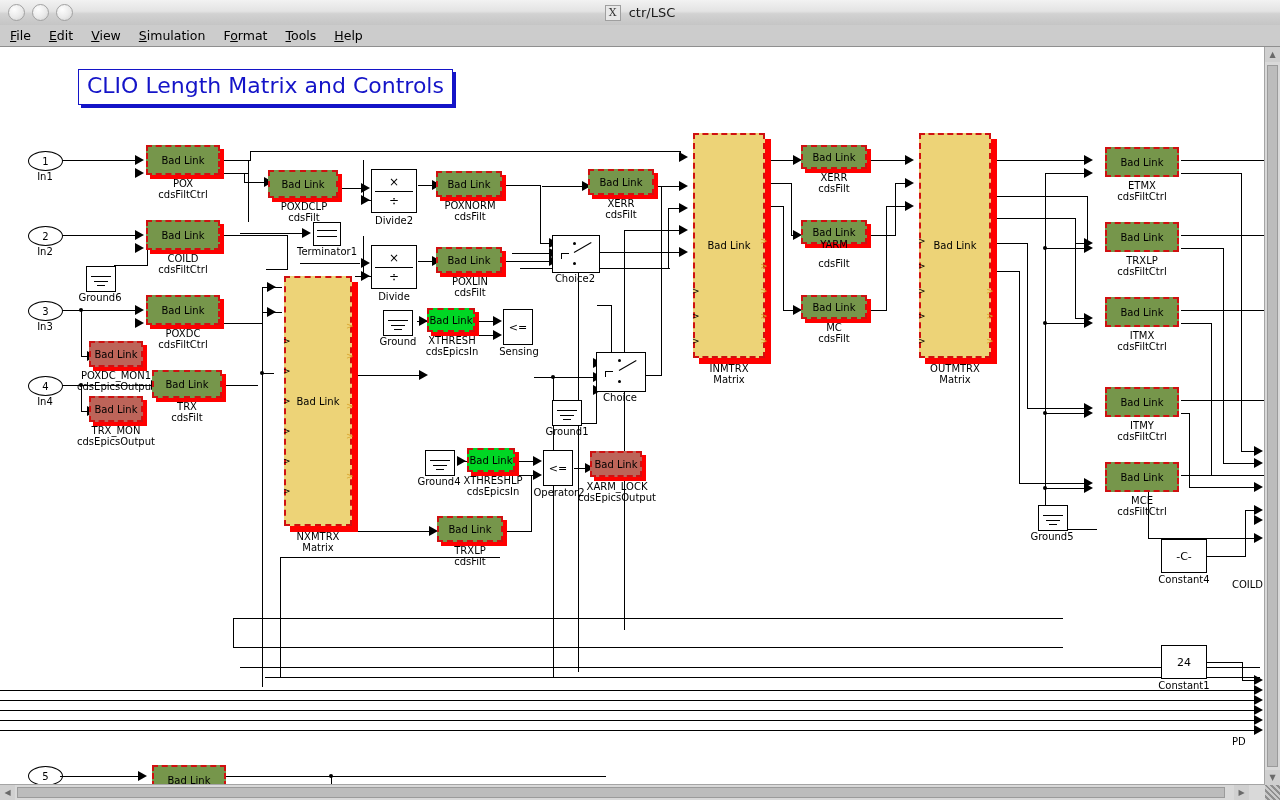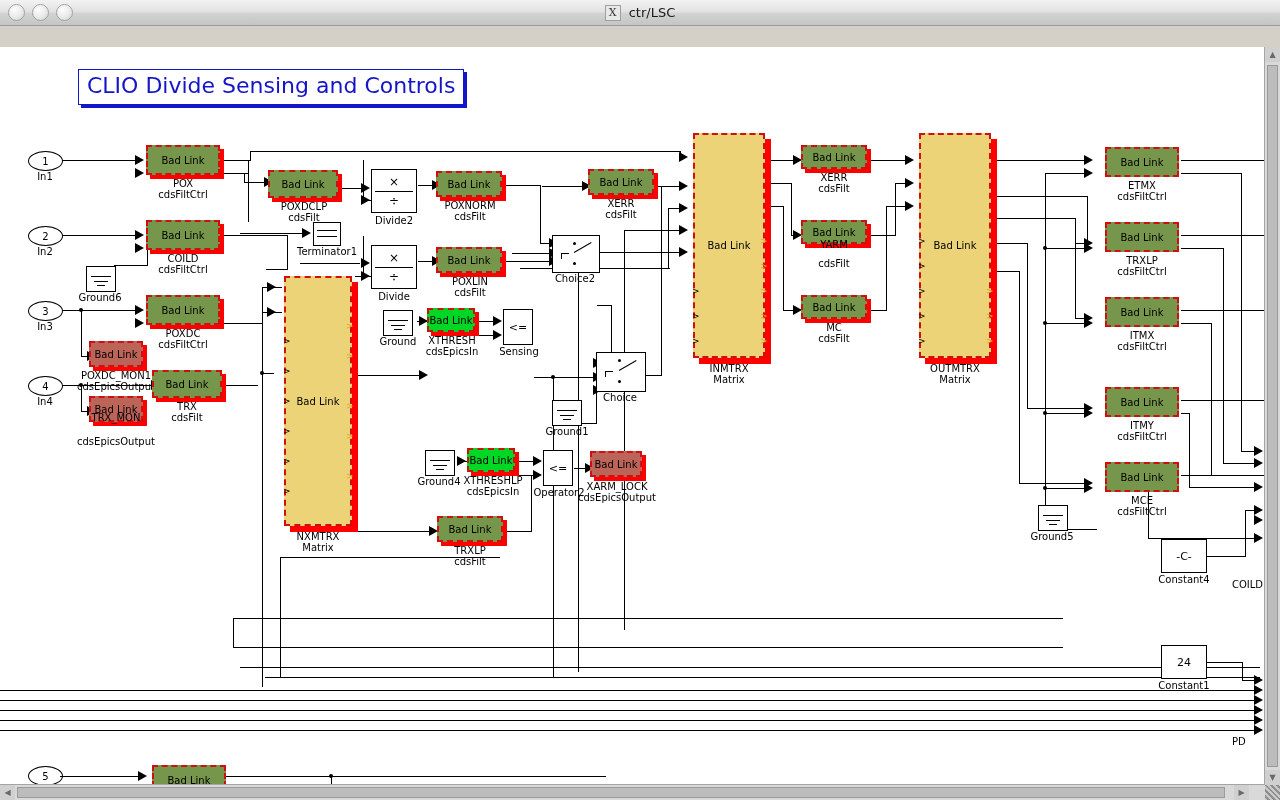--- a/index.html
+++ b/index.html
@@ -136,25 +136,34 @@
       <div class="tb-btn"></div>
       <div class="tb-btn"></div>
       <div class="tb-btn"></div>
     </div>
     <div class="tb-title">
       <span class="xicon">X</span>
       <span>ctr/LSC</span>
     </div>
   </div>
 
+  <div class="menubar">
+    <div class="menu-item"><u>F</u><span>ile</span></div>
+    <div class="menu-item"><u>E</u>dit</div>
+    <div class="menu-item"><u>V</u>iew</div>
+    <div class="menu-item"><u>S</u>imulation</div>
+    <div class="menu-item">F<u>o</u>rmat</div>
+    <div class="menu-item"><u>T</u>ools</div>
+    <div class="menu-item"><u>H</u>elp</div>
+  </div>
 
   <div id="canvas">
     <div id="scene">
 
-      <div class="diag-title" style="left:78px;top:22px;">CLIO Divide Sensing and Controls</div>
+      <div class="diag-title" style="left:78px;top:22px;">CLIO Length Matrix and Controls</div>
 
       <div class="wire wh" style="left:60px;top:113px;width:76px;"></div>
       <div class="arrow" style="left:135px;top:108px;"></div>
 
       <div class="wire wv" style="left:248px;top:113px;height:62px;"></div>
       <div class="wire wh" style="left:146px;top:126px;width:103px;"></div>
       <div class="wire wv" style="left:146px;top:126px;height:0px;"></div>
       <div class="arrow" style="left:135px;top:121px;"></div>
 
       <div class="wire wh" style="left:60px;top:188px;width:76px;"></div>
@@ -472,21 +481,21 @@
       <div class="blabel" style="left:55px;top:323px;width:122px;">POXDC_MON1</div>
       <div class="blabel" style="left:55px;top:334px;width:122px;">cdsEpicsOutput</div>
 
       <div class="shadow" style="left:156px;top:327px;width:70px;height:28px;"></div>
       <div class="blk b-green" style="left:152px;top:323px;width:70px;height:28px;">Bad Link</div>
       <div class="blabel" style="left:137px;top:354px;width:100px;">TRX</div>
       <div class="blabel" style="left:137px;top:365px;width:100px;">cdsFilt</div>
 
       <div class="shadow" style="left:93px;top:353px;width:54px;height:26px;"></div>
       <div class="blk b-brick" style="left:89px;top:349px;width:54px;height:26px;">Bad Link</div>
-      <div class="blabel" style="left:55px;top:365px;width:122px;">TRX_MON</div>
+      <div class="blabel" style="left:55px;top:378px;width:122px;">TRX_MON</div>
       <div class="blabel" style="left:55px;top:389px;width:122px;">cdsEpicsOutput</div>
 
       <div class="ground" style="left:86px;top:219px;width:28px;height:24px;">
         <div class="g1" style="left:4px;right:4px;top:9px;"></div>
         <div class="g2" style="left:7px;right:7px;top:14px;"></div>
         <div class="g3" style="left:10px;right:10px;top:18px;"></div>
       </div>
       <div class="blabel" style="left:70px;top:245px;width:60px;">Ground6</div>
 
       <div class="shadow" style="left:272px;top:127px;width:70px;height:28px;"></div>

